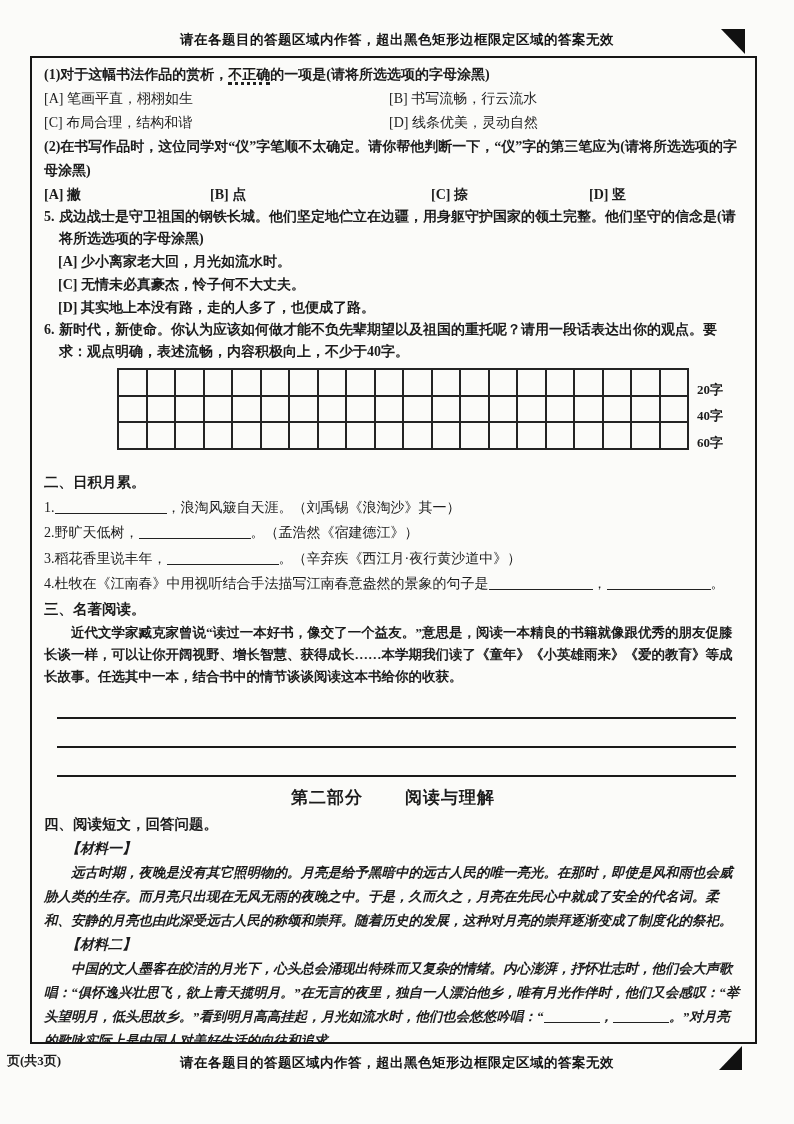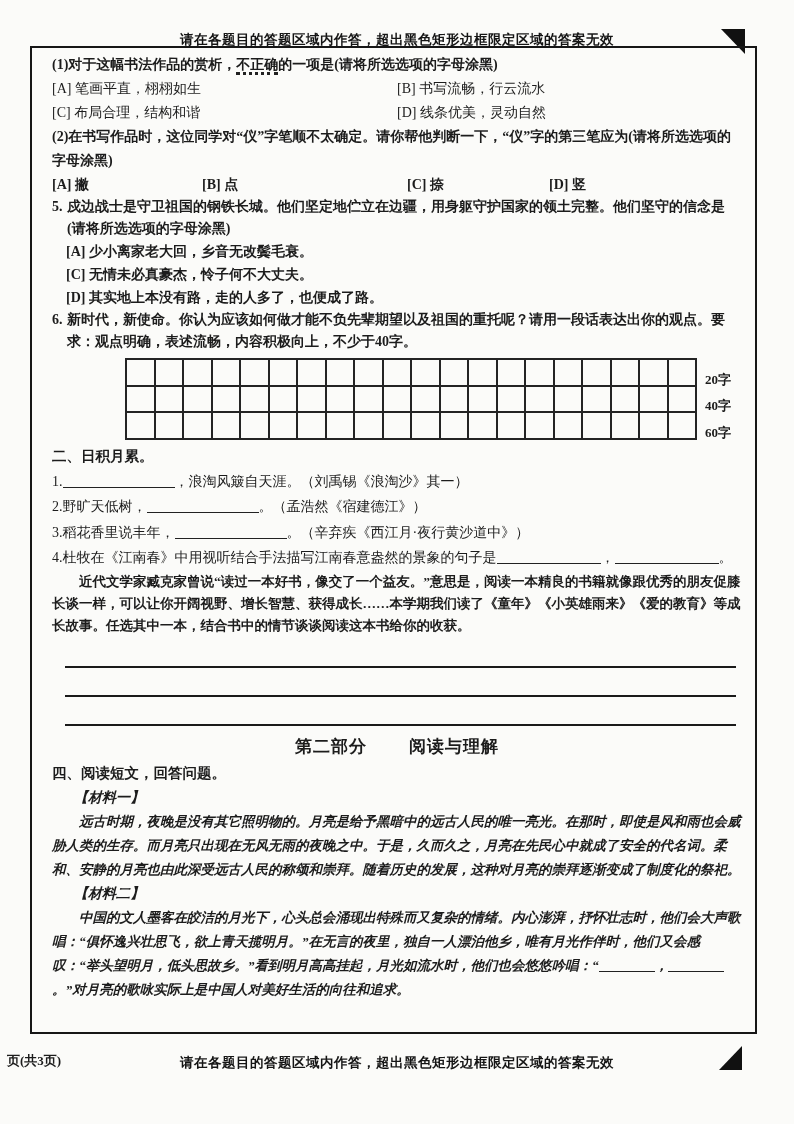--- a/index.html
+++ b/index.html
@@ -11,36 +11,36 @@
   }
   .strip-instruction{
     position:absolute;left:0;width:100%;text-align:center;
     font-family:"Liberation Sans","DejaVu Sans",sans-serif;
     font-weight:700;font-size:13.5px;letter-spacing:.5px;color:#151515;
   }
   .tri{position:absolute;background:#111;}
   .tri-top{left:721px;top:29px;width:24px;height:25px;clip-path:polygon(0 0,100% 0,100% 100%);}
   .tri-bottom{left:719px;top:1046px;width:23px;height:24px;clip-path:polygon(100% 0,100% 100%,0 100%);}
   .answer-box{
-    position:absolute;left:30px;top:46px;width:727px;height:988px;
+    position:absolute;left:30px;top:56px;width:727px;height:988px;
     border:2px solid #161616;box-sizing:border-box;
-    padding:5px 13px 0 20px;overflow:hidden;background:transparent;
+    padding:5px 13px 0 12px;overflow:hidden;background:transparent;
   }
   .q{font-size:14px;font-weight:600;line-height:24px;}
   .emph{border-bottom:3px dotted #222;padding-bottom:0px;}
   .opt-grid2{display:grid;grid-template-columns:345px 1fr;font-size:14px;font-weight:400;line-height:24px;}
-  .opt-row4{display:flex;font-size:14px;font-weight:600;line-height:23px;}
+  .opt-row4{display:flex;font-size:14px;font-weight:600;line-height:23px;gap:16px;}
   .opt-row4 span:nth-child(1){width:150px;}
   .opt-row4 span:nth-child(2){width:205px;}
   .opt-row4 span:nth-child(3){width:142px;}
   .hang{display:flex;}
   .hang .qnum{width:15px;flex:none;font-weight:700;font-size:14px;line-height:22px;}
   .hang .qtext{flex:1;font-size:14px;font-weight:600;line-height:22px;}
   .q5opt{font-size:14px;font-weight:600;line-height:23px;padding-left:14px;}
-  .grid-wrap{position:relative;margin:5px 0 4px 73px;width:477px;}
+  .grid-wrap{position:relative;margin:5px 0 20px 73px;width:477px;}
   .char-grid{
     display:grid;grid-template-columns:repeat(20,1fr);
     background:#242424;gap:2px;padding:2px;width:568px;box-sizing:content-box;
   }
   .char-grid .cell{background:#fbfbf9;height:24.6px;}
   .grid-label{position:absolute;left:580px;font-size:13px;font-weight:600;white-space:nowrap;}
   .sec-head{font-size:14.5px;font-weight:700;line-height:25px;}
   .memorize-item{font-size:14px;font-weight:400;line-height:25.5px;white-space:nowrap;}
   .blank{display:inline-block;border-bottom:1.5px solid #222;height:13px;vertical-align:-2px;}
   .b115{width:112px;} .b108{width:104px;} .b58{width:56px;}
@@ -77,21 +77,21 @@
     <span>[A] 撇</span>
     <span>[B] 点</span>
     <span>[C] 捺</span>
     <span>[D] 竖</span>
   </div>
 
   <div class="hang">
     <span class="qnum">5.</span>
     <span class="qtext">戍边战士是守卫祖国的钢铁长城。他们坚定地伫立在边疆，用身躯守护国家的领土完整。他们坚守的信念是(请将所选选项的字母涂黑)</span>
   </div>
-  <div class="q5opt">[A] 少小离家老大回，乡音无改鬓毛衰。</div>
+  <div class="q5opt">[A] 少小离家老大回，月光如流水时。</div>
   <div class="q5opt">[C] 无情未必真豪杰，怜子何不大丈夫。</div>
   <div class="q5opt">[D] 其实地上本没有路，走的人多了，也便成了路。</div>
 
   <div class="hang">
     <span class="qnum">6.</span>
     <span class="qtext">新时代，新使命。你认为应该如何做才能不负先辈期望以及祖国的重托呢？请用一段话表达出你的观点。要求：观点明确，表述流畅，内容积极向上，不少于40字。</span>
   </div>
   <div class="grid-wrap">
     <div class="char-grid" id="char-grid">
         <div class="cell"></div>
@@ -159,20 +159,21 @@
       <span class="grid-label" style="top: 39.2px;">40字</span>
       <span class="grid-label" style="top: 65.8px;">60字</span>
     </div>
 
   <div class="sec-head">二、日积月累。</div>
   <div class="memorize-item"><span>1.</span><span class="blank b115"></span><span>，浪淘风簸自天涯。（刘禹锡《浪淘沙》其一）</span></div>
   <div class="memorize-item"><span>2.</span><span>野旷天低树，</span><span class="blank b115"></span><span>。（孟浩然《宿建德江》）</span></div>
   <div class="memorize-item"><span>3.</span><span>稻花香里说丰年，</span><span class="blank b115"></span><span>。（辛弃疾《西江月·夜行黄沙道中》）</span></div>
   <div class="memorize-item"><span>4.</span><span>杜牧在《江南春》中用视听结合手法描写江南春意盎然的景象的句子是</span><span class="blank b108"></span><span>，</span><span class="blank b108"></span><span>。</span></div>
 
+  <div class="sec-head">三、名著阅读。</div>
   <p class="para">近代文学家臧克家曾说“读过一本好书，像交了一个益友。”意思是，阅读一本精良的书籍就像跟优秀的朋友促膝长谈一样，可以让你开阔视野、增长智慧、获得成长……本学期我们读了《童年》《小英雄雨来》《爱的教育》等成长故事。任选其中一本，结合书中的情节谈谈阅读这本书给你的收获。</p>
   <div class="answer-lines" id="answer-lines">
       <div class="answer-line"></div>
       <div class="answer-line"></div>
       <div class="answer-line"></div>
     </div>
 
   <div class="part2-head"><span>第二部分</span><span class="gap"></span><span>阅读与理解</span></div>
   <div class="sec4-head">四、阅读短文，回答问题。</div>
 

